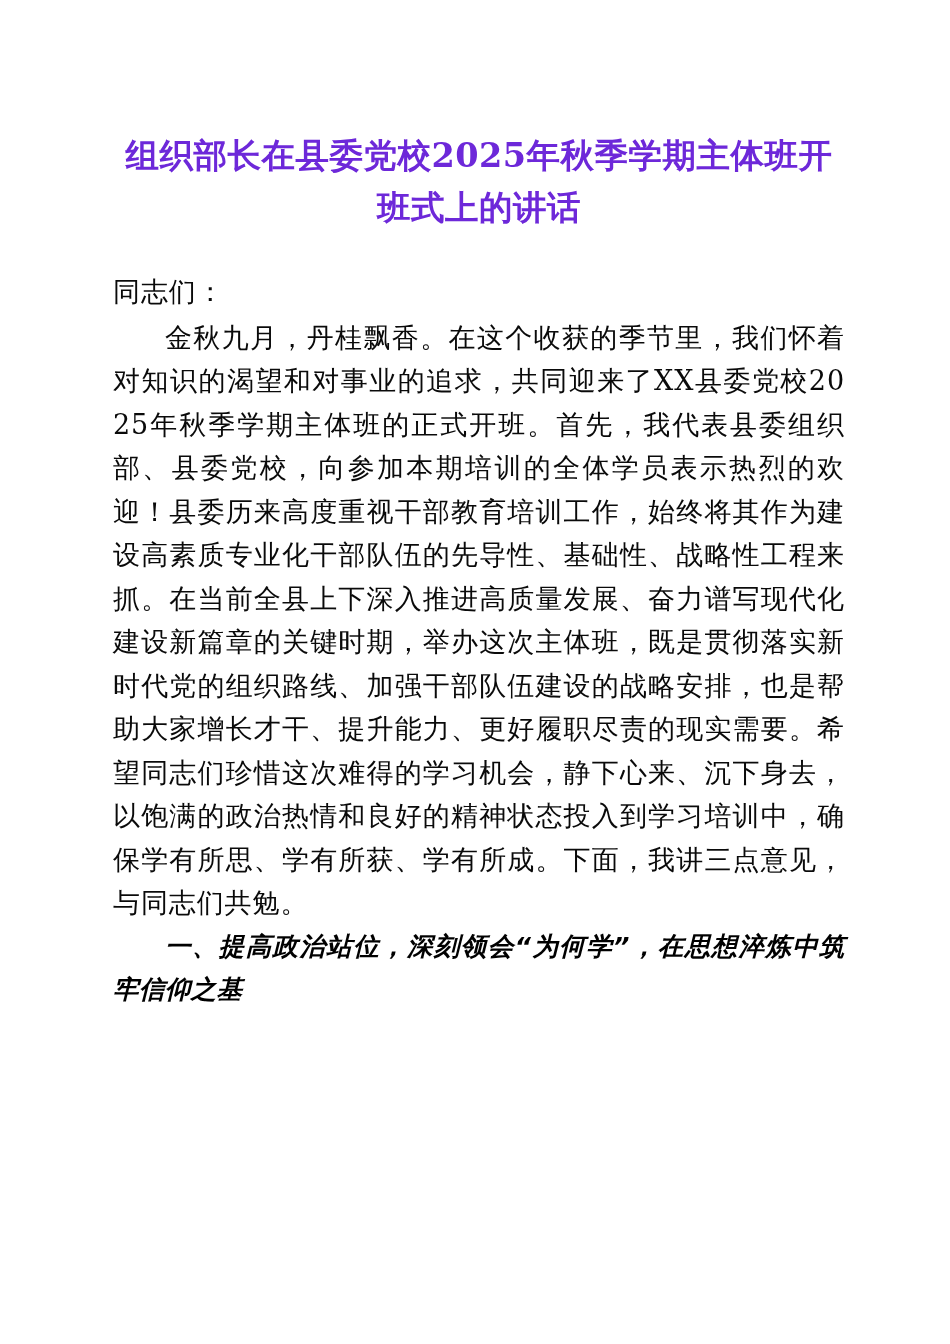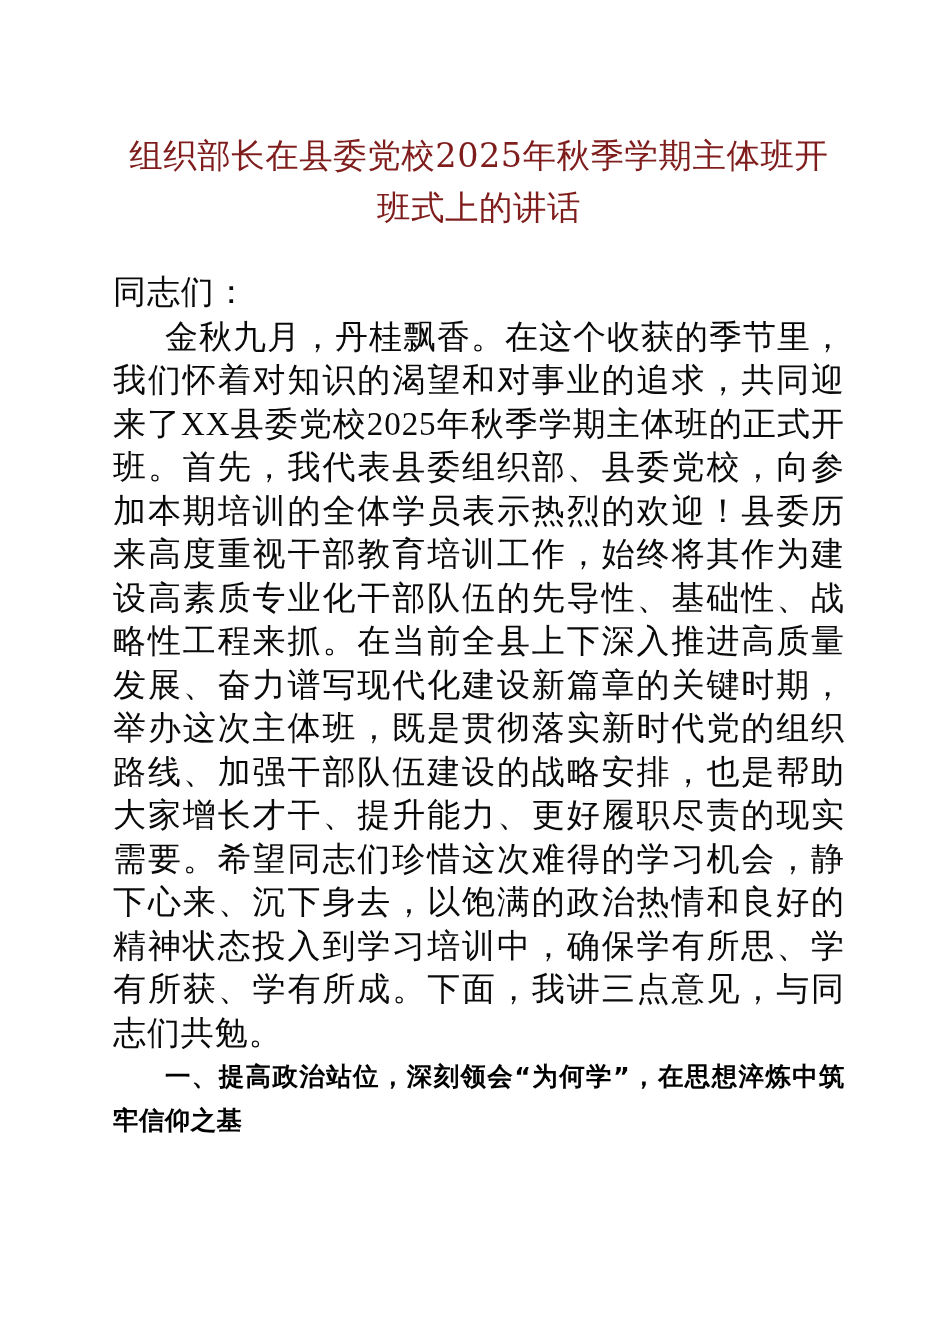--- a/index.html
+++ b/index.html
@@ -19,69 +19,69 @@
   .content {
     position: absolute;
     left: 113px;
     top: 0;
     width: 732px;
   }
 
   
   .doc-title {
     font-family: "DejaVu Serif", "Liberation Serif", serif;
-    font-weight: normal;
+    font-weight: bold;
     font-size: 33.5px;
     line-height: 52px;
-    color: #7f1d1d;
+    color: #6d28d9;
     text-align: center;
     letter-spacing: 0.5px;
     margin: 0;
     padding-top: 130px;
     padding-left: 2px;
     padding-right: 2px;
   }
 
   
   .body-block {
     margin-top: 36px;
   }
   p.para {
     font-family: "DejaVu Serif", "Liberation Serif", serif;
-    font-size: 33px;
+    font-size: 27px;
     line-height: 43.5px;
     color: #0a0a0a;
     text-align: justify;
     text-justify: inter-character;
     letter-spacing: 0.9px;
     margin: 0;
     word-break: break-all;
   }
   p.para.salutation {
     text-indent: 0;
     margin-bottom: 2px;
   }
   p.para.indent {
     text-indent: 52px;
-    font-family: Liberation Serif, serif;
   }
 
   
   p.section-heading {
     font-family: "DejaVu Sans", "Liberation Sans", sans-serif;
     font-weight: bold;
     font-size: 25.5px;
     line-height: 43.5px;
     color: #000000;
     text-align: justify;
     text-justify: inter-character;
     letter-spacing: 0.4px;
     text-indent: 52px;
     margin: 0;
     word-break: break-all;
+    font-style: italic;
   }
 </style>
 </head>
 <body>
 
 <div class="page">
   <div class="content">
 
     <h1 class="doc-title">组织部长在县委党校2025年秋季学期主体班开班式上的讲话</h1>
 

